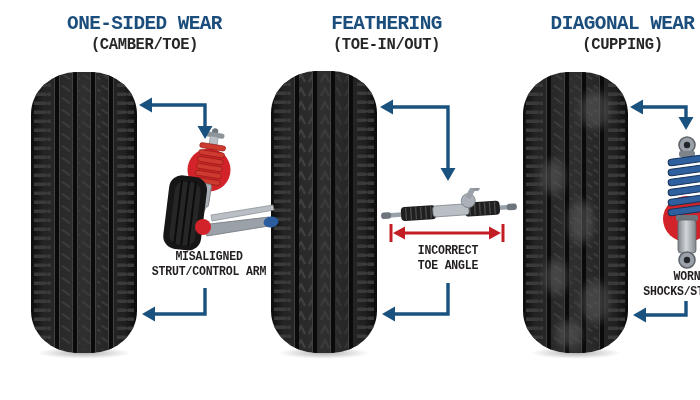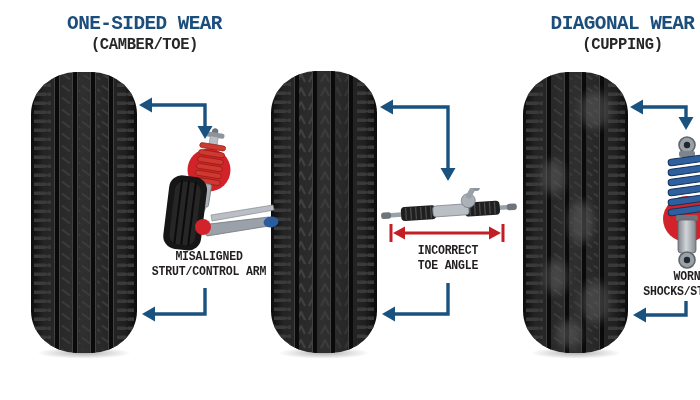--- a/index.html
+++ b/index.html
@@ -21,20 +21,24 @@
 </style>
 </head>
 <body>
 
 <div id="canvas">
 
   <div class="panel-head" style="left:10px;width:215px;">
     <span class="panel-title">ONE-SIDED WEAR</span>
     <span class="panel-subtitle">(CAMBER/TOE)</span>
   </div>
+  <div class="panel-head" style="left:252px;width:215px;">
+    <span class="panel-title">FEATHERING</span>
+    <span class="panel-subtitle">(TOE-IN/OUT)</span>
+  </div>
   <div class="panel-head" style="left:488px;width:215px;">
     <span class="panel-title">DIAGONAL WEAR</span>
     <span class="panel-subtitle">(CUPPING)</span>
   </div>
 
   <div class="tire-shadow" style="left:-8px;top:345px;width:130px;"></div>
   <div class="tire-shadow" style="left:234px;top:345px;width:126px;"></div>
   <div class="tire-shadow" style="left:486px;top:345px;width:126px;"></div>
 
   <svg class="tire" style="left:4px;top:72px;" width="106" height="281" viewBox="0 0 106 281">

